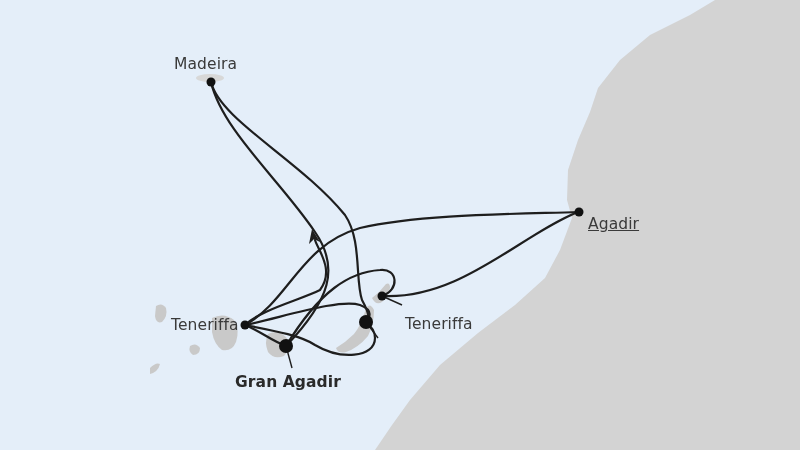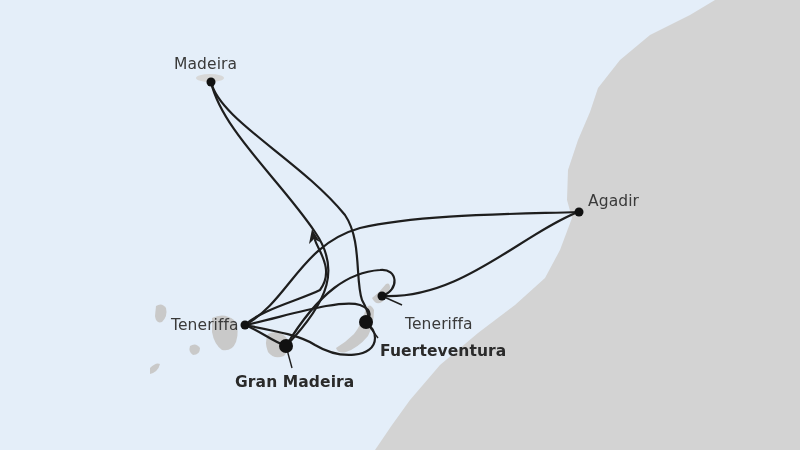--- a/index.html
+++ b/index.html
@@ -58,18 +58,17 @@
 
     <circle cx="211" cy="82" r="4.5" fill="#111"></circle>
     <circle cx="579" cy="212" r="4.5" fill="#111"></circle>
     <circle cx="245" cy="325" r="4.5" fill="#111"></circle>
     <circle cx="382" cy="296" r="4.5" fill="#111"></circle>
     <circle cx="366" cy="322" r="7" fill="#111"></circle>
     <circle cx="286" cy="346" r="7" fill="#111"></circle>
   </svg>
 
   <div class="lbl" style="left:174px;top:55px;">Madeira</div>
-  <div class="lbl" style="left:588px;top:192px;">Agadir</div>
+  <div class="lbl" style="left:588px;top:215px;text-decoration:underline;">Agadir</div>
   <div class="lbl" style="left:171px;top:316px;">Teneriffa</div>
   <div class="lbl" style="left:405px;top:315px;">Teneriffa</div>
-  <div class="lbl bold" style="left:380px;top:342px;">Fuerteventura</div>
-  <div class="lbl bold" style="left:235px;top:373px;">Gran Madeira</div>
+  <div class="lbl bold" style="left:235px;top:373px;">Gran Agadir</div>
 </div>
 
 </body></html>

